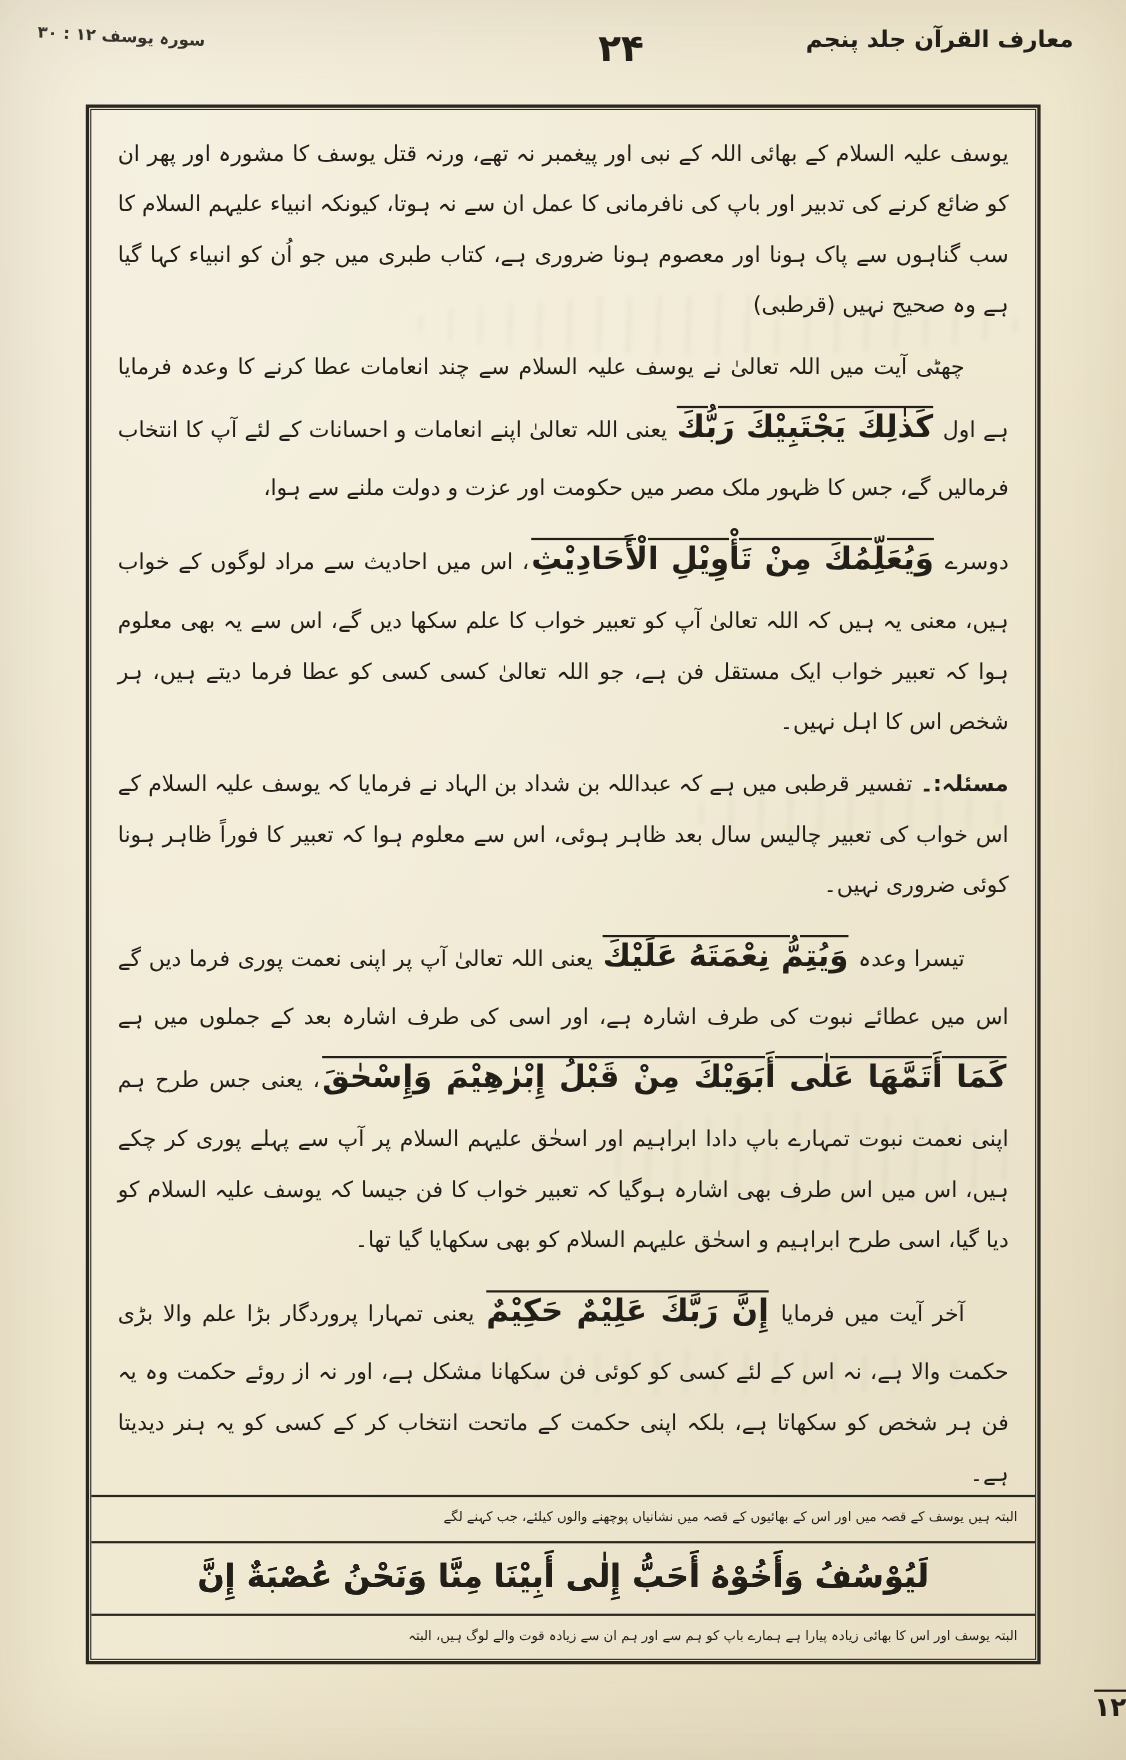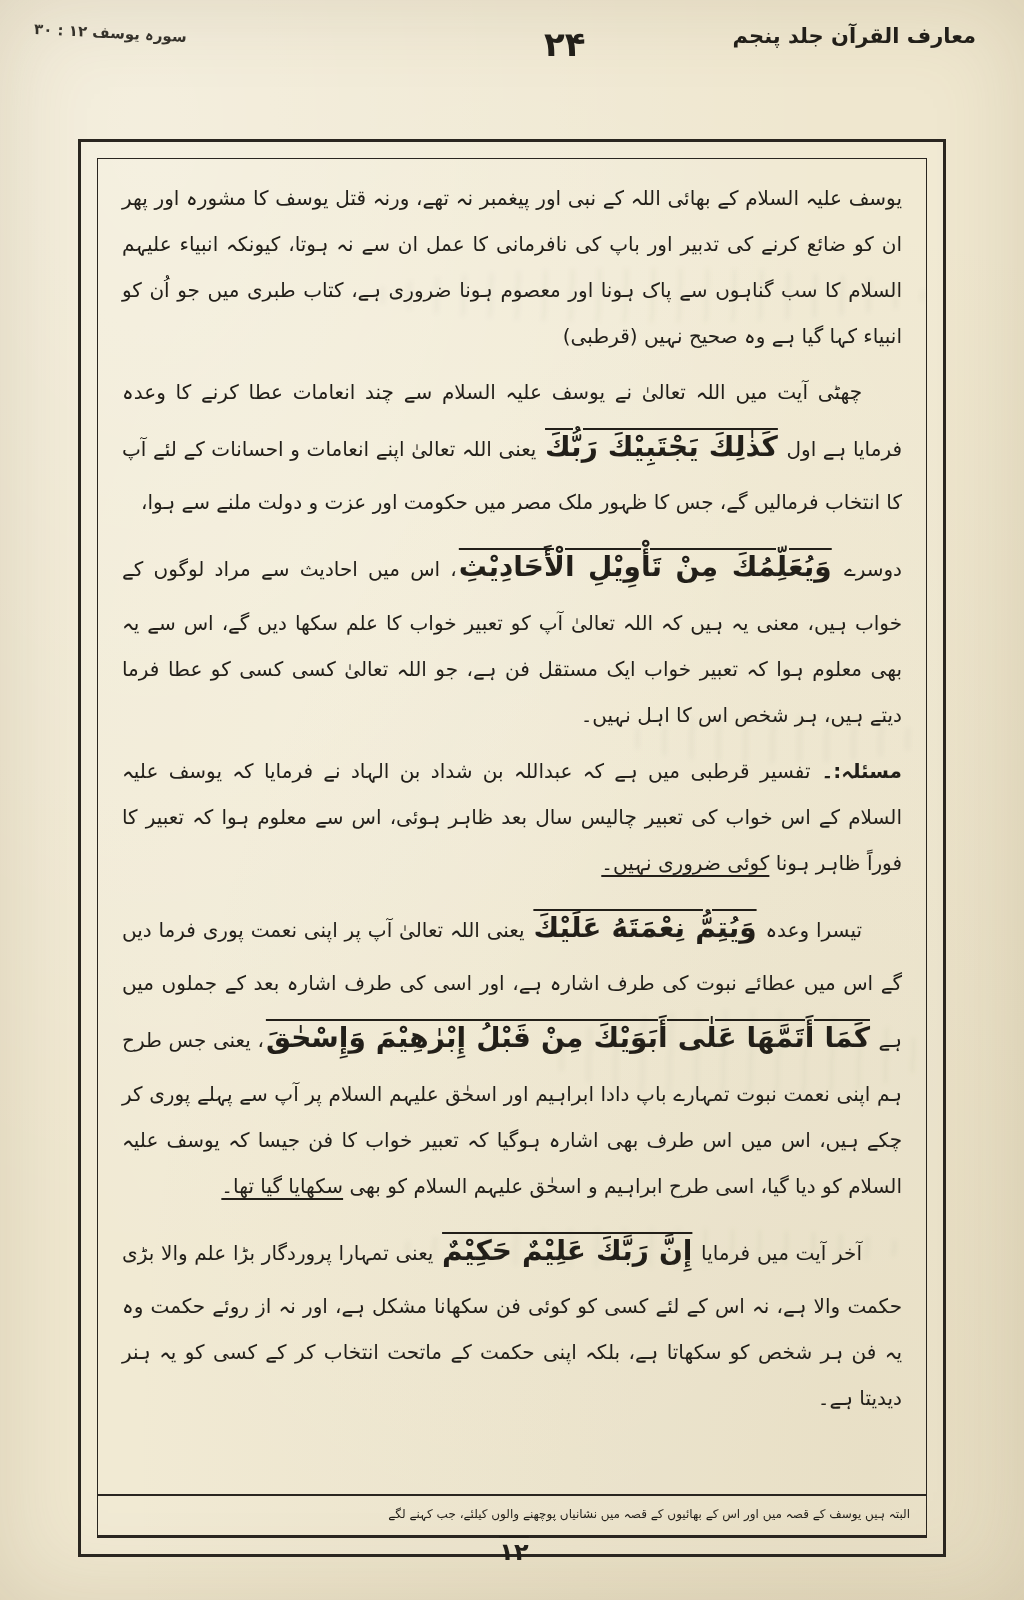--- a/index.html
+++ b/index.html
@@ -19,41 +19,40 @@
     position:absolute; top:24px; right:48px; left:34px;
     display:flex; justify-content:space-between; align-items:flex-start;
     direction:rtl;
   }
   .vol-title{font-size:21px;font-weight:bold;letter-spacing:.3px;}
   .page-num{font-size:34px;font-weight:bold;margin-left:210px;}
   .surah-ref{font-size:15px;font-weight:bold;transform:rotate(3deg);opacity:.9;white-space:nowrap;}
   
   .frame{
     position:absolute; top:95px; left:78px; width:868px; height:1418px;
-    border:3px solid #2a2620; padding:16px; box-sizing:border-box;
+    border:3px solid #2a2620; padding:1px; box-sizing:border-box;
     background:rgba(255,253,244,.12);
-    margin-top:44px;
   }
   .frame-inner{
     width:100%;height:100%;box-sizing:border-box;
     border:1.5px solid #2a2620;
     display:flex;flex-direction:column;
     direction:rtl;
   }
   
   .text-area{
     flex:1 1 auto; overflow:hidden;
     padding:16px 24px 6px 24px;
     font-size:20px; line-height:2.3; text-align:justify;
   }
   .para{margin:0 0 10px 0;}
   .para.indent{text-indent:40px;}
   .ur{}
   .bold{font-weight:bold;}
-  .ul{text-decoration:underline;text-decoration-thickness:1.5px;text-underline-offset:5px;}
+  .ul{text-decoration-thickness:1.5px;text-underline-offset:5px;}
   .ar{
     font-weight:bold; font-size:28px;
     text-decoration:overline; text-decoration-thickness:1.6px;
     padding:0 2px;
   }
   
   .verse-block{
     flex:0 0 auto;
     border-top:2.5px solid #2a2620;
   }
@@ -66,21 +65,21 @@
   }
   .trans-row{
     font-size:12px; text-align:justify;
     padding:8px 16px 11px 16px;
     border-bottom:2.5px solid #2a2620;
     line-height:1.7;
   }
   .trans-row.last{border-bottom:none;}
   
   .catchword{
-    position:absolute; bottom:34px; left:4px; right:0; text-align:center;
+    position:absolute; bottom:34px; left:4px; right:0; text-align:right;
     font-size:24px; font-weight:bold;
     text-decoration:overline; text-decoration-thickness:2px;
   }
   
   .ghost{
     position:absolute; pointer-events:none; border-radius:50%;
     background:repeating-linear-gradient(92deg,
       transparent 0 13px, rgba(108,124,92,.18) 13px 16px, transparent 16px 27px);
     filter:blur(2.5px); opacity:.55;
   }
@@ -110,18 +109,20 @@
         <div class="para"><span class="ur">یوسف علیہ السلام کے بھائی اللہ کے نبی اور پیغمبر نہ تھے، ورنہ قتل یوسف کا مشورہ اور پھر ان کو ضائع کرنے کی تدبیر اور باپ کی نافرمانی کا عمل ان سے نہ ہوتا، کیونکہ انبیاء علیہم السلام کا سب گناہوں سے پاک ہونا اور معصوم ہونا ضروری ہے، کتاب طبری میں جو اُن کو انبیاء کہا گیا ہے وہ صحیح نہیں (قرطبی)</span></div>
         <div class="para indent"><span class="ur">چھٹی آیت میں اللہ تعالیٰ نے یوسف علیہ السلام سے چند انعامات عطا کرنے کا وعدہ فرمایا ہے اول </span><span class="ar">كَذٰلِكَ يَجْتَبِيْكَ رَبُّكَ</span><span class="ur"> یعنی اللہ تعالیٰ اپنے انعامات و احسانات کے لئے آپ کا انتخاب فرمالیں گے، جس کا ظہور ملک مصر میں حکومت اور عزت و دولت ملنے سے ہوا،</span></div>
         <div class="para"><span class="ur">دوسرے </span><span class="ar">وَيُعَلِّمُكَ مِنْ تَأْوِيْلِ الْأَحَادِيْثِ</span><span class="ur">، اس میں احادیث سے مراد لوگوں کے خواب ہیں، معنی یہ ہیں کہ اللہ تعالیٰ آپ کو تعبیر خواب کا علم سکھا دیں گے، اس سے یہ بھی معلوم ہوا کہ تعبیر خواب ایک مستقل فن ہے، جو اللہ تعالیٰ کسی کسی کو عطا فرما دیتے ہیں، ہر شخص اس کا اہل نہیں۔</span></div>
         <div class="para"><span class="bold">مسئلہ:۔ </span><span class="ur">تفسیر قرطبی میں ہے کہ عبداللہ بن شداد بن الہاد نے فرمایا کہ یوسف علیہ السلام کے اس خواب کی تعبیر چالیس سال بعد ظاہر ہوئی، اس سے معلوم ہوا کہ تعبیر کا فوراً ظاہر ہونا </span><span class="ul">کوئی ضروری نہیں۔</span></div>
         <div class="para indent"><span class="ur">تیسرا وعدہ </span><span class="ar">وَيُتِمُّ نِعْمَتَهُ عَلَيْكَ</span><span class="ur"> یعنی اللہ تعالیٰ آپ پر اپنی نعمت پوری فرما دیں گے اس میں عطائے نبوت کی طرف اشارہ ہے، اور اسی کی طرف اشارہ بعد کے جملوں میں ہے </span><span class="ar">كَمَا أَتَمَّهَا عَلٰى أَبَوَيْكَ مِنْ قَبْلُ إِبْرٰهِيْمَ وَإِسْحٰقَ</span><span class="ur">، یعنی جس طرح ہم اپنی نعمت نبوت تمہارے باپ دادا ابراہیم اور اسحٰق علیہم السلام پر آپ سے پہلے پوری کر چکے ہیں، اس میں اس طرف بھی اشارہ ہوگیا کہ تعبیر خواب کا فن جیسا کہ یوسف علیہ السلام کو دیا گیا، اسی طرح ابراہیم و اسحٰق علیہم السلام کو بھی </span><span class="ul">سکھایا گیا تھا۔</span></div>
         <div class="para indent"><span class="ur">آخر آیت میں فرمایا </span><span class="ar">إِنَّ رَبَّكَ عَلِيْمٌ حَكِيْمٌ</span><span class="ur"> یعنی تمہارا پروردگار بڑا علم والا بڑی حکمت والا ہے، نہ اس کے لئے کسی کو کوئی فن سکھانا مشکل ہے، اور نہ از روئے حکمت وہ یہ فن ہر شخص کو سکھاتا ہے، بلکہ اپنی حکمت کے ماتحت انتخاب کر کے کسی کو یہ ہنر دیدیتا ہے۔</span></div>
       </div>
 
     <div class="verse-block">
       <div class="trans-row">البتہ ہیں یوسف کے قصہ میں اور اس کے بھائیوں کے قصہ میں نشانیاں پوچھنے والوں کیلئے، جب کہنے لگے</div>
+      <div class="verse-row">لَيُوْسُفُ وَأَخُوْهُ أَحَبُّ إِلٰى أَبِيْنَا مِنَّا وَنَحْنُ عُصْبَةٌ إِنَّ</div>
+      <div class="trans-row last">البتہ یوسف اور اس کا بھائی زیادہ پیارا ہے ہمارے باپ کو ہم سے اور ہم ان سے زیادہ قوت والے لوگ ہیں، البتہ</div>
     </div>
 
   </div>
 </div>
 
 <div class="catchword">۱۲</div>
 
 </body></html>

